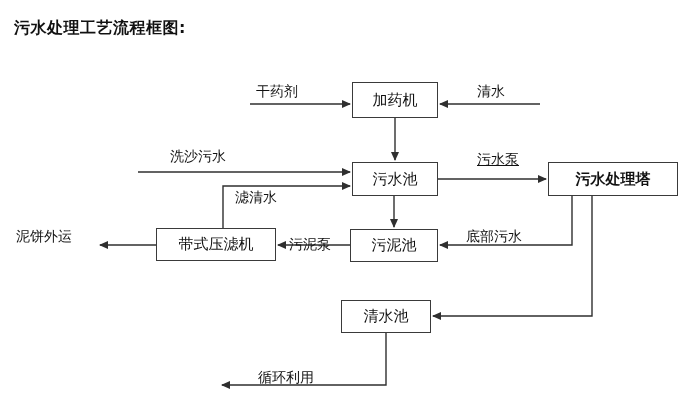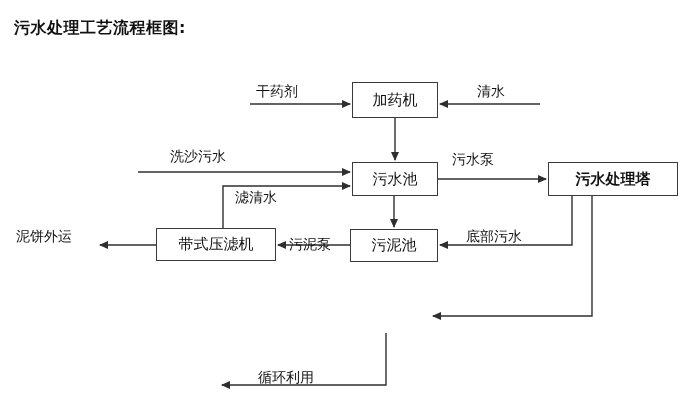--- a/index.html
+++ b/index.html
@@ -119,25 +119,28 @@
   </div>
 
   <div class="node-box" style="left:156px; top:228px; width:120px; height:33px;">
     <span>带式压滤机</span>
   </div>
 
   <div class="node-box" style="left:350px; top:229px; width:88px; height:33px;">
     <span>污泥池</span>
   </div>
 
+  <div class="node-box" style="left:341px; top:300px; width:90px; height:33px;">
+    <span>清水池</span>
+  </div>
 
   <div class="ext-label" style="left:256px; top:83px;text-align:center;">干药剂</div>
   <div class="ext-label" style="left:477px; top:83px;">清水</div>
   <div class="ext-label" style="left:16px; top:228px;">泥饼外运</div>
 
   <div class="edge-label" style="left:170px; top:148px;">洗沙污水</div>
   <div class="edge-label" style="left:235px; top:189px;">滤清水</div>
-  <div class="edge-label" style="left:452px; top:151px;">污水泵</div>
+  <div class="edge-label" style="left:477px; top:151px;text-decoration:underline;">污水泵</div>
   <div class="edge-label" style="left:289px; top:228px;margin-top:8px;">污泥泵</div>
   <div class="edge-label" style="left:466px; top:228px;">底部污水</div>
   <div class="edge-label" style="left:258px; top:369px;">循环利用</div>
 
 </div>
 
 </body></html>

